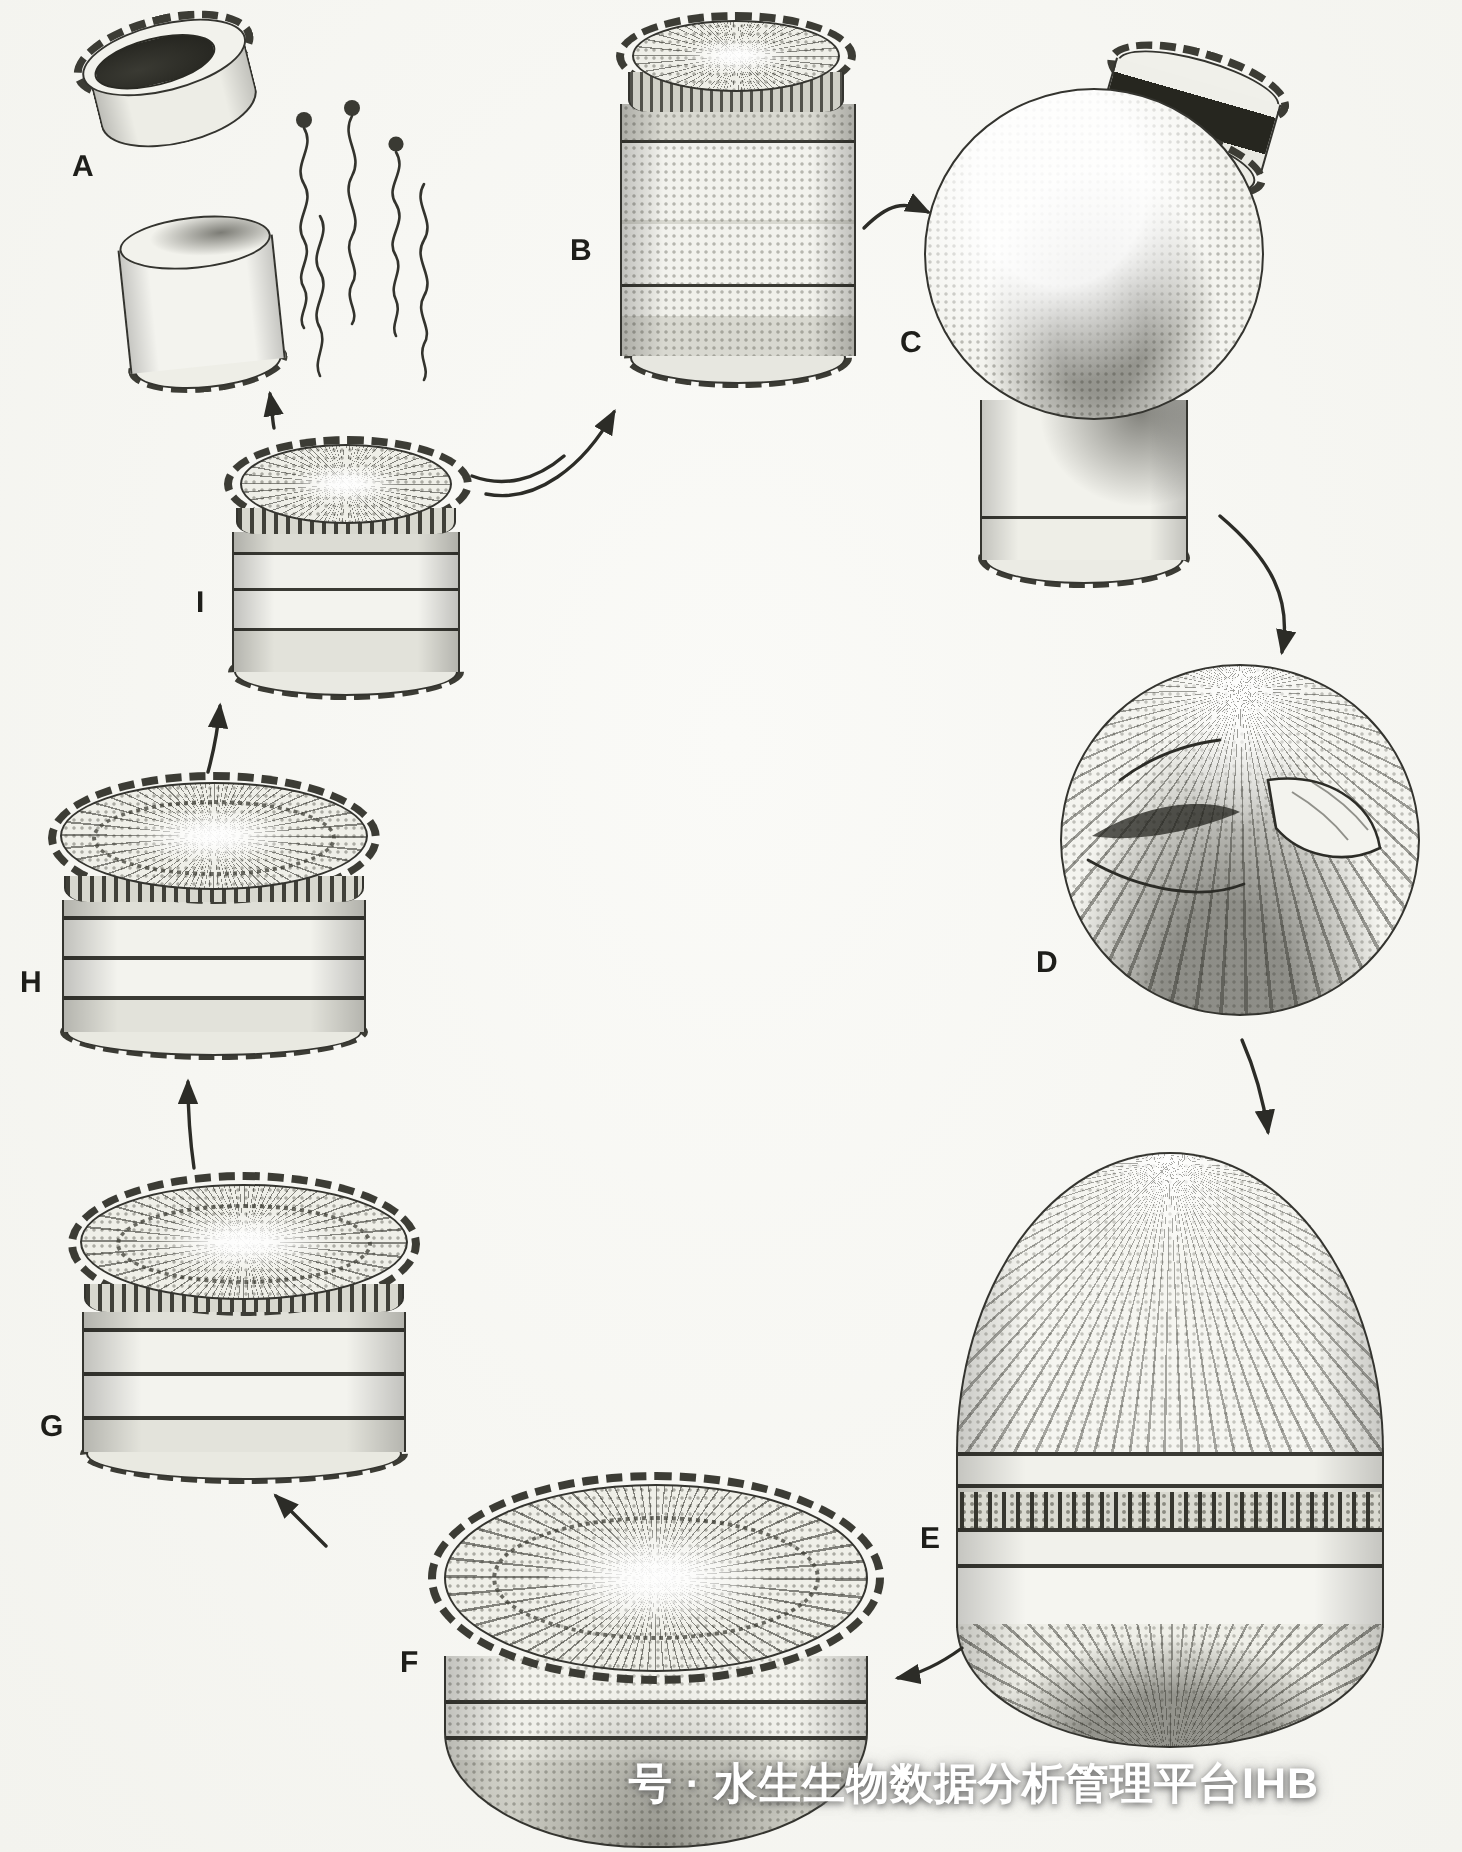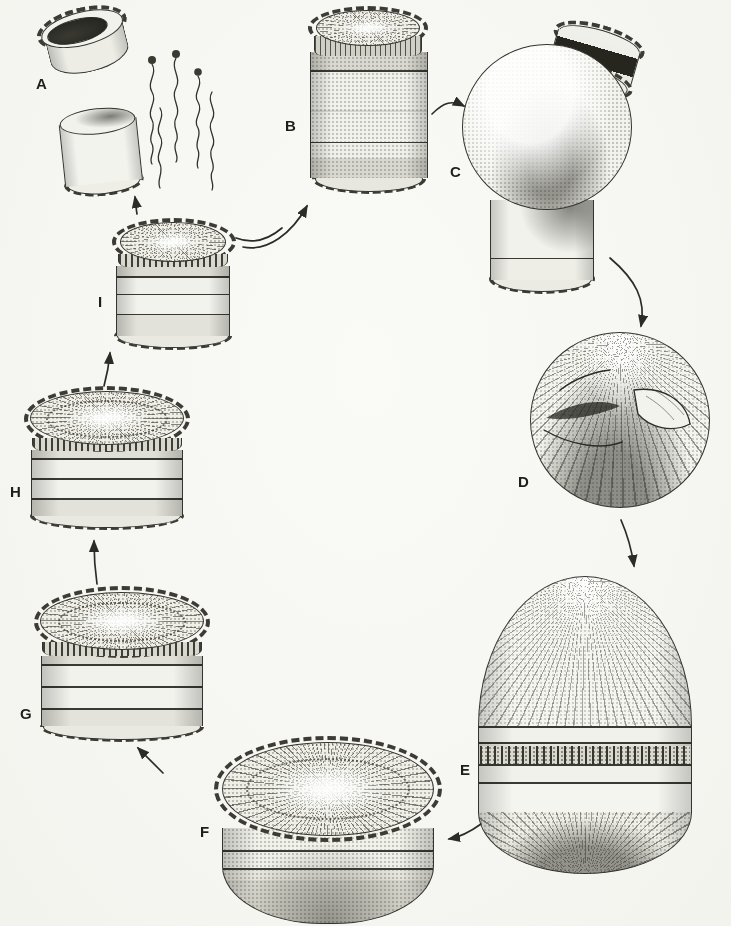--- a/index.html
+++ b/index.html
@@ -163,13 +163,14 @@
     <g>
       <path d="M546,418 C572,402 602,398 620,406 C602,414 570,422 546,418 Z" fill="rgba(35,35,30,.75)"></path>
       <path class="crack" d="M544,430 C572,446 602,450 622,442"></path>
       <path class="crack" d="M560,390 C576,378 594,372 610,370"></path>
       <path d="M634,390 C662,386 686,400 690,424 C672,433 650,428 638,414 Z" fill="#f3f3ee" stroke="#2c2c27" stroke-width="1.3"></path>
       <path d="M646,396 C656,402 666,410 674,420" stroke="rgba(45,45,38,.5)" stroke-width="1" fill="none"></path>
       <path d="M656,391 C666,397 676,405 684,415" stroke="rgba(45,45,38,.5)" stroke-width="1" fill="none"></path>
     </g>
   </svg>
 
+  <div id="watermark">号 · 水生生物数据分析管理平台IHB</div>
 </div>
 
 </body></html>

